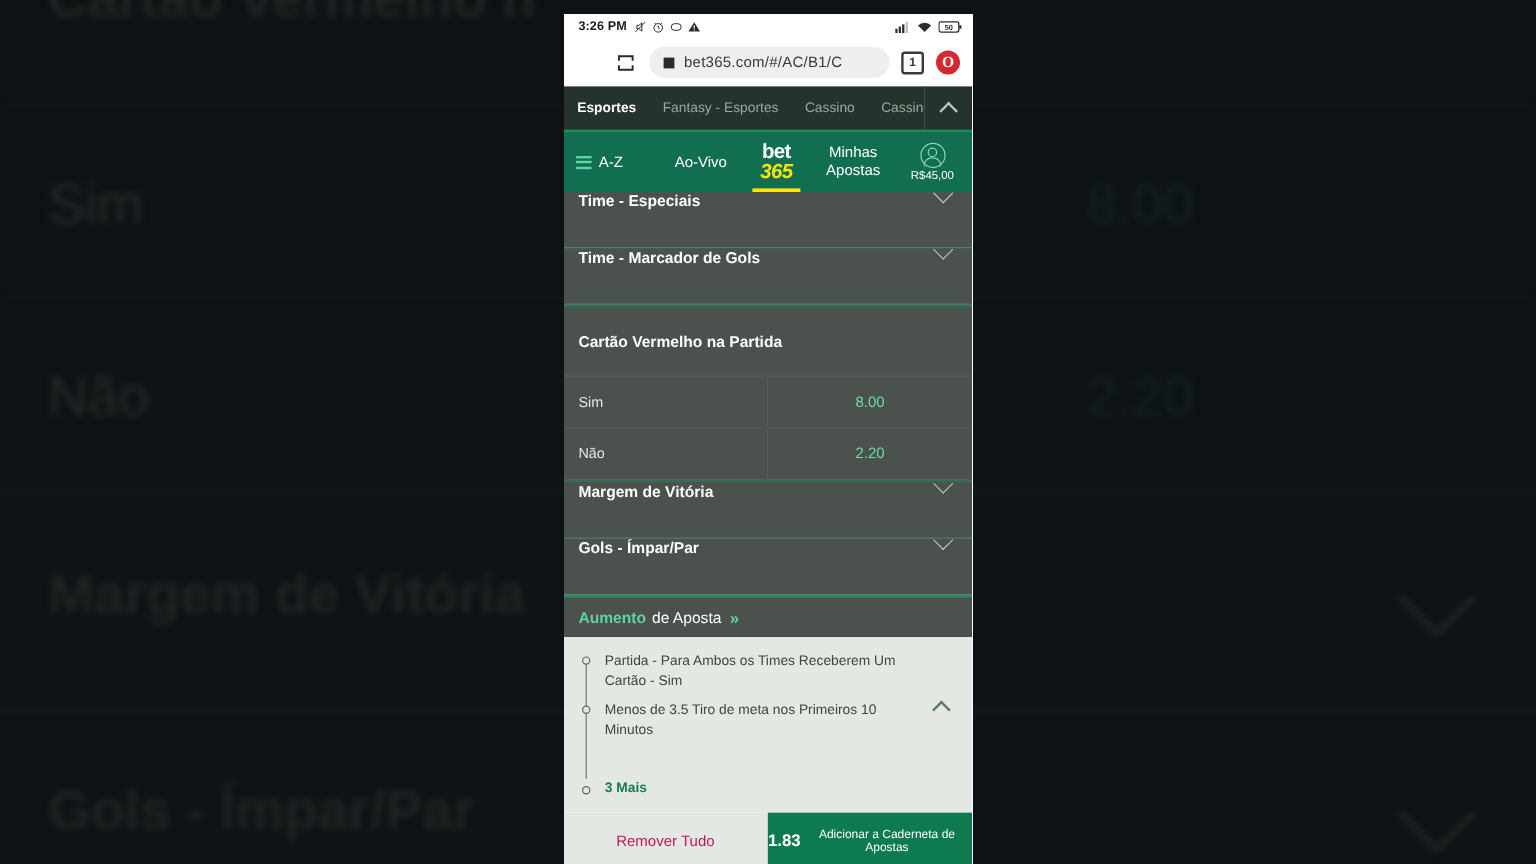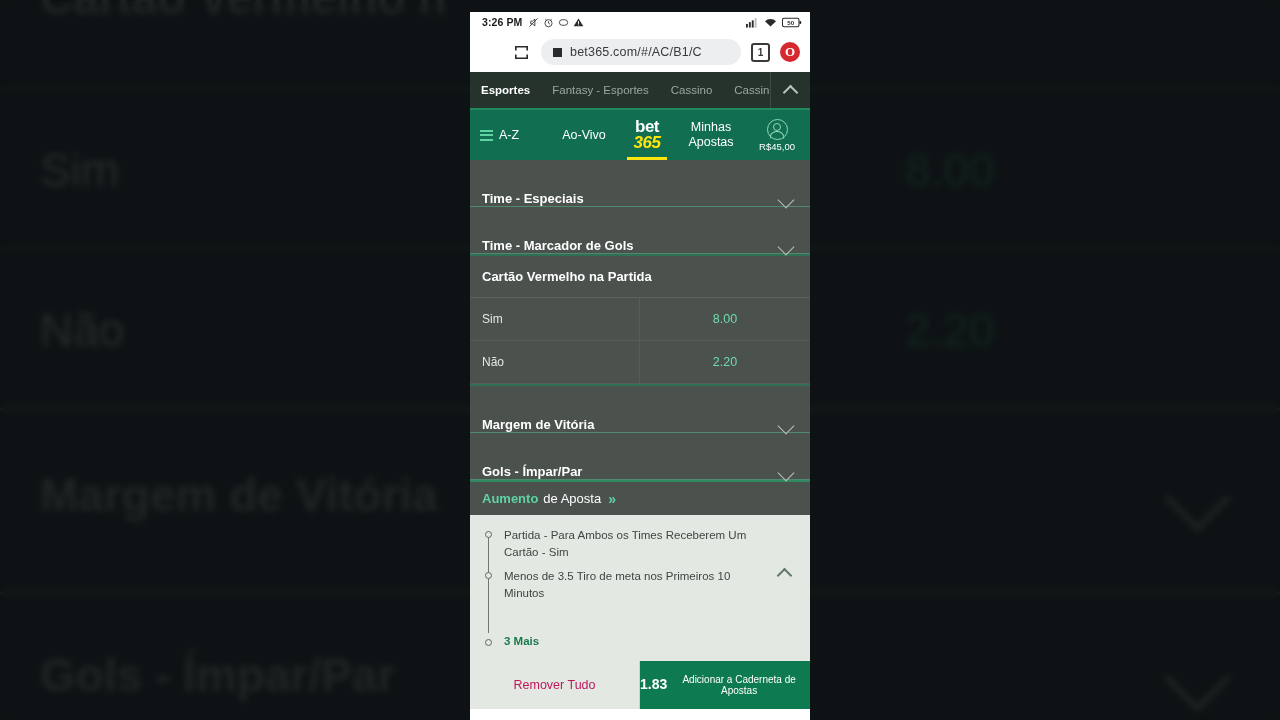--- a/index.html
+++ b/index.html
@@ -132,32 +132,32 @@
   }
   .avatar-circle:after {
     content: ""; position: absolute; left: 50%; bottom: 0px; transform: translateX(-50%);
     width: 13px; height: 7px; border-radius: 7px 7px 0 0; border: 1.4px solid #8fd8ba; border-bottom: none;
   }
   .balance { font-size: 9.5px; color: #ffffff; }
 
   
   .content { background: #4b514d; }
   .market-header {
-    height: 47px; background: #4b514d; display: flex; align-items: flex-end;
+    height: 47px; background: #4b514d; display: flex; align-items: flex-start;
     padding: 0 12px; border-bottom: 1px solid #4f8a6e;
     justify-content: space-between;
   }
   .market-title { font-size: 13px; font-weight: bold; color: #ffffff; }
   .chev-down {
     width: 12px; height: 12px; margin-right: 6px; margin-top: -5px;
     border-right: 1.8px solid #b7c1ba; border-bottom: 1.8px solid #b7c1ba;
     transform: rotate(45deg);
   }
   .market-open-title {
-    height: 42px; background: #4b514d; display: flex; align-items: center;
+    height: 58px; background: #4b514d; display: flex; align-items: center;
     padding: 0 12px; border-bottom: 1px solid #5a605c;
     font-size: 13px; font-weight: bold; color: #ffffff;
   }
   .odd-row {
     height: 43px; display: flex; align-items: stretch; background: #4b514d;
     border-bottom: 1px solid #565c58;
   }
   .odd-name {
     width: 170px; display: flex; align-items: center; padding-left: 12px;
     font-size: 12px; color: #e4e7e5; border-right: 1px solid #565c58;

